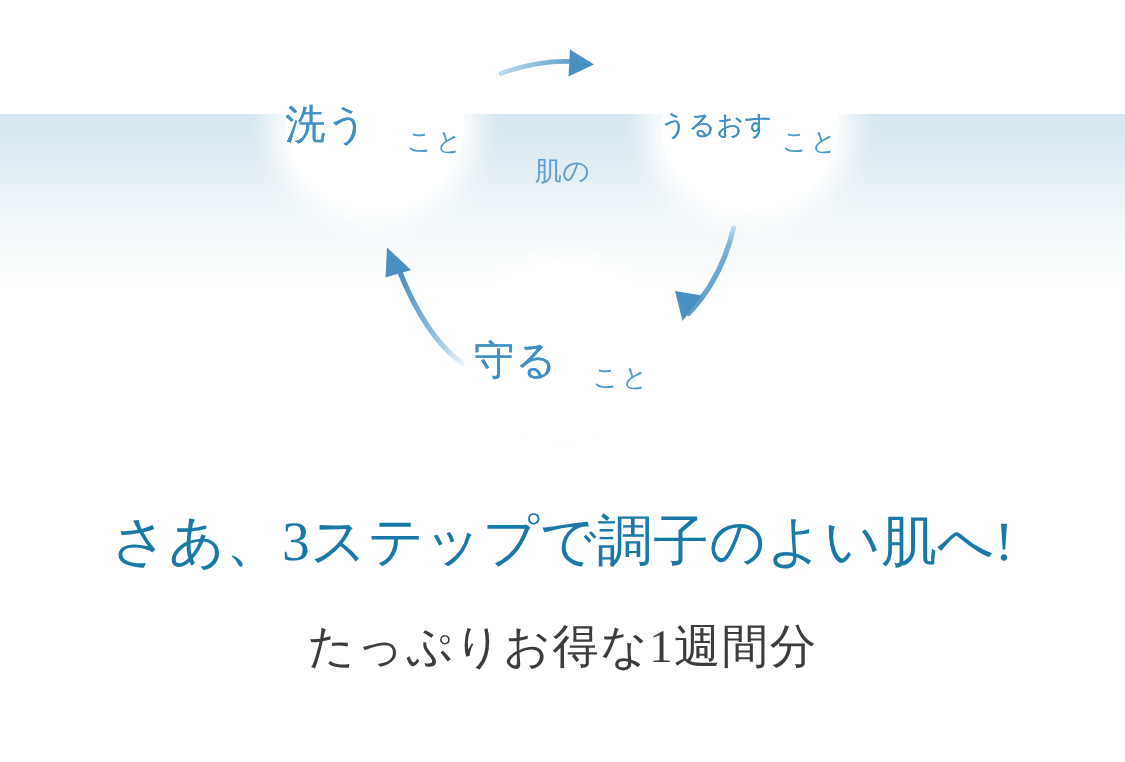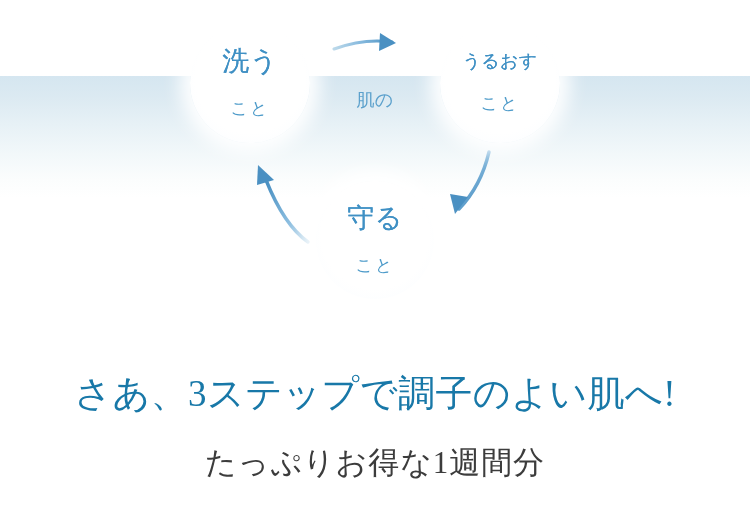--- a/index.html
+++ b/index.html
@@ -55,23 +55,22 @@
     position: absolute;
     border-radius: 50%;
     background: radial-gradient(circle at 50% 46%,
                 #ffffff 0%,
                 #ffffff 62%,
                 #fdfeff 74%,
                 rgba(248,252,254,0.92) 84%,
                 rgba(243,249,252,0.55) 93%,
                 rgba(240,248,252,0.0) 100%);
     display: flex;
-    flex-direction: column;
     align-items: center;
-    justify-content: center;
+    justify-content: space-between;
     box-shadow: 0 0 18px 10px rgba(255,255,255,0.95);
   }
 
   .node-main {
     font-size: 27px;
     line-height: 1.05;
     letter-spacing: 0.02em;
     color: #3f90c4;
     background: linear-gradient(to bottom, #5ba3d2 0%, #3f90c4 55%, #3685bb 100%);
     -webkit-background-clip: text;
@@ -91,35 +90,35 @@
   #node-wash  { left: 190px; top:  23px; width: 120px; height: 120px; }
   #node-moist { left: 440px; top:  23px; width: 120px; height: 120px; }
   #node-guard { left: 316px; top: 181px; width: 118px; height: 118px; }
 
   #node-moist .node-main { font-size: 18px; }
 
   
   .center-caption {
     position: absolute;
     left: 300px;
-    top: 88px;
+    top: 102px;
     width: 150px;
     text-align: center;
     color: #5ba0cc;
     font-size: 18px;
     line-height: 1.42;
     letter-spacing: 0.02em;
   }
   .center-caption div { white-space: nowrap; }
 
   
   .headline-block {
     position: absolute;
     left: 0;
-    top: 372px;
+    top: 340px;
     width: 750px;
     text-align: center;
   }
 
   .headline {
     font-size: 37px;
     line-height: 1.18;
     color: #1878a8;
     letter-spacing: 0.01em;
     white-space: nowrap;

